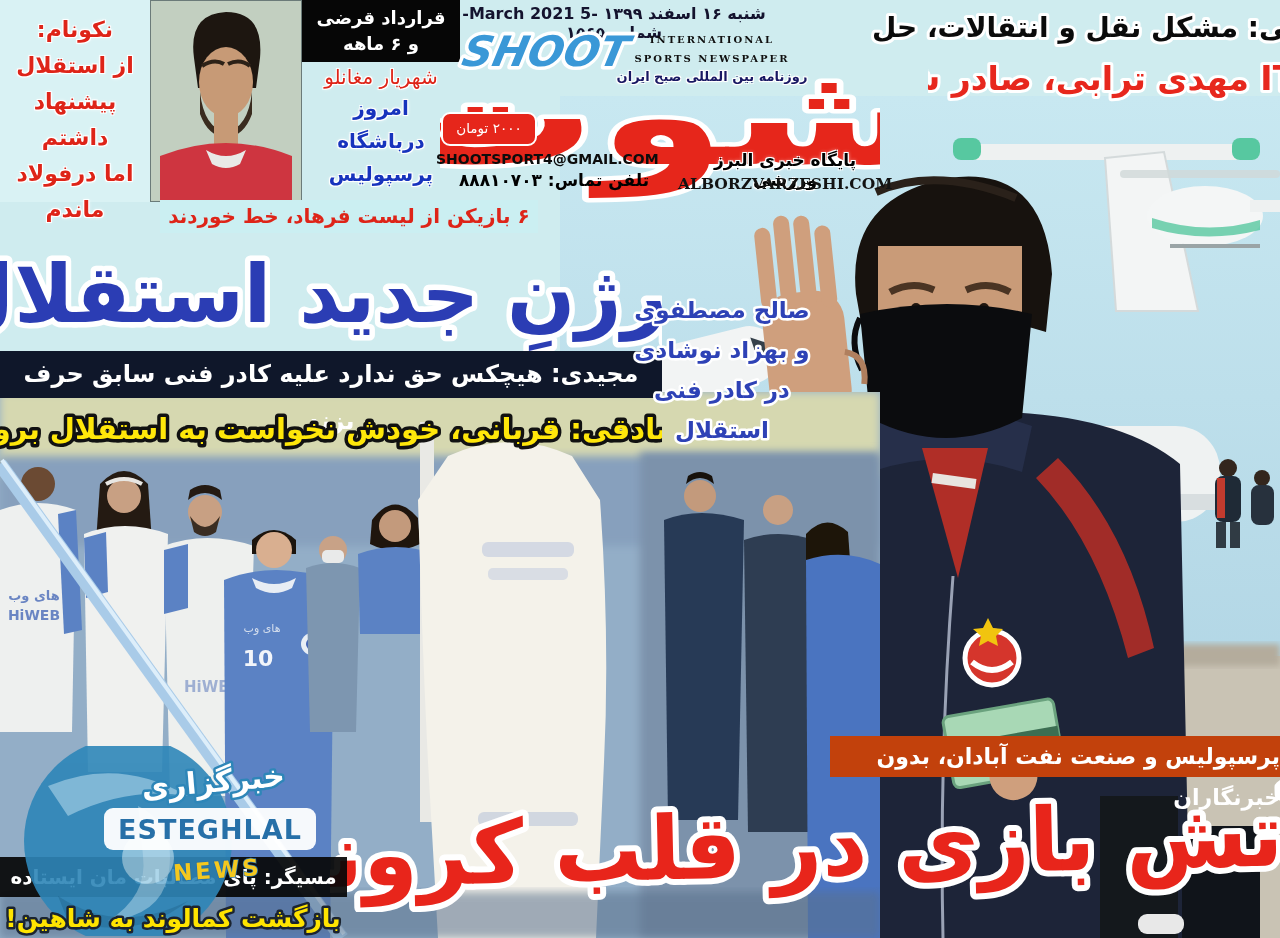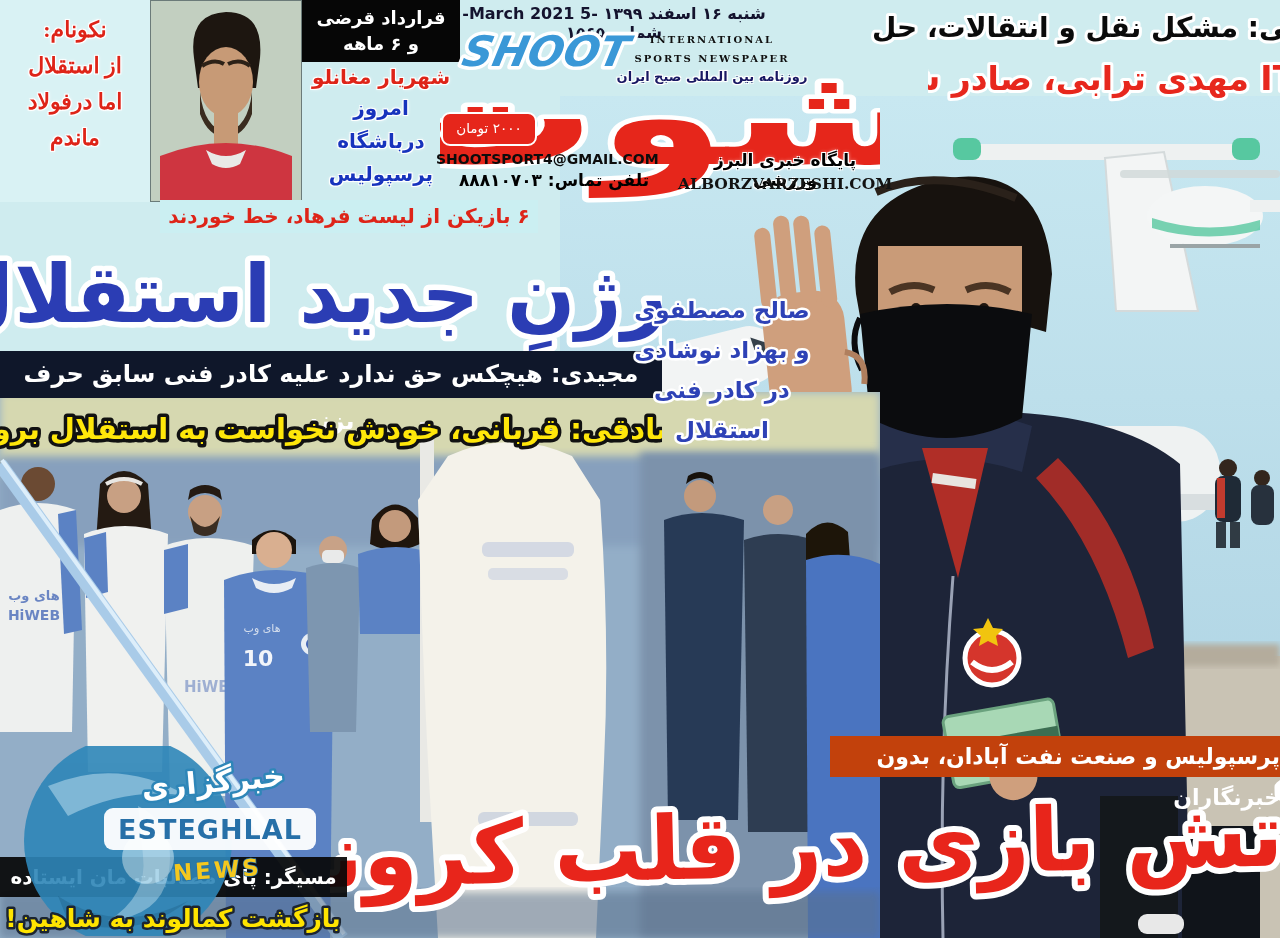--- a/index.html
+++ b/index.html
@@ -5,27 +5,27 @@
   html,body{margin:0;padding:0;background:#444;}
   #stage{position:relative;width:1280px;height:938px;margin:0 auto;background:#cfecef;overflow:hidden;
          font-family:"DejaVu Sans",sans-serif;}
   .abs{position:absolute;}
   svg text{font-family:"DejaVu Sans",sans-serif;}
   .glow{text-shadow:1px 1px 0 #fff,-1px -1px 0 #fff,1px -1px 0 #fff,-1px 1px 0 #fff,0 0 4px #fff;}
 
   #photoR{left:560px;top:96px;width:720px;height:842px;}
   #photoL{left:0;top:392px;width:880px;height:546px;}
 
-  #tlbox{left:0;top:0;width:150px;height:202px;background:#d9f2f4;text-align:center;padding-top:12px;box-sizing:border-box;font-family:Liberation Serif, serif;}
+  #tlbox{left:0;top:0;width:150px;height:202px;background:#d9f2f4;text-align:center;padding-top:12px;box-sizing:border-box;}
   #tlbox .ln{font-size:22px;line-height:36px;font-weight:bold;color:#de2418;direction:rtl;}
   #portrait{left:150px;top:0;width:152px;height:202px;}
   #cbox{left:302px;top:0;width:158px;height:62px;background:#060606;color:#fff;text-align:center;padding-top:5px;box-sizing:border-box;}
   #cbox .ln{font-size:18px;line-height:26px;font-weight:bold;direction:rtl;}
   #mag{left:302px;top:62px;width:158px;height:140px;text-align:center;}
-  #mag .name{color:#de2418;font-size:20px;font-weight:bold;line-height:30px;direction:rtl;}
+  #mag .name{color:#de2418;font-size:20px;font-weight:normal;line-height:30px;direction:rtl;}
   #mag .ln{color:#1733bd;font-size:20px;font-weight:bold;line-height:33px;direction:rtl;}
 
   #dateline{left:436px;top:4px;width:356px;height:28px;font-size:16px;font-weight:bold;color:#14132e;direction:rtl;text-align:center;}
   #shootlatin{left:436px;top:14px;width:220px;height:74px;}
   #intl{left:592px;top:30px;width:240px;text-align:center;color:#101010;font-family:"DejaVu Serif",serif;font-size:10px;font-weight:bold;letter-spacing:2px;line-height:19px;}
   #subfa{left:592px;top:69px;width:240px;text-align:center;color:#191863;font-size:13px;font-weight:bold;direction:rtl;}
   #logofa{left:440px;top:26px;width:440px;height:178px;}
   #price{left:441px;top:112px;width:92px;height:30px;background:#e6261b;border:2px solid #fff;border-radius:9px;color:#fff;font-size:13.5px;font-weight:normal;text-align:center;line-height:28px;direction:rtl;}
   #email{left:436px;top:151px;width:220px;font-size:14px;font-weight:bold;color:#0c0c0c;text-align:center;}
   #phone{left:446px;top:170px;width:200px;font-size:17px;font-weight:bold;color:#000;direction:rtl;text-align:center;margin-left:8px;}
@@ -213,20 +213,21 @@
       <path d="M744,148 q34,-12 70,0 l-6,292 h-60 z" fill="#2e3d52"></path>
       <path d="M806,142 q20,-22 42,-2 l2,28 -44,0 z" fill="#1d1509"></path>
       <path d="M806,168 q38,-12 74,4 l0,374 h-72 z" fill="#4a74c0"></path>
     </g>
     <rect x="0" y="500" width="880" height="46" fill="#5a718c" opacity=".55" filter="url(#bl2)"></rect>
   </svg>
 
   <div id="tlbox" class="abs">
     <div class="ln glow">نکونام:</div>
     <div class="ln glow">از استقلال</div>
+    <div class="ln glow">پیشنهاد داشتم</div>
     <div class="ln glow">اما درفولاد</div>
     <div class="ln glow">ماندم</div>
   </div>
 
   <svg id="portrait" class="abs" viewBox="0 0 152 202">
     <rect x="0" y="0" width="152" height="202" fill="#c2cfc0"></rect>
     <rect x="0" y="0" width="152" height="202" fill="none" stroke="#6b7b79" stroke-width="2"></rect>
     <path d="M44,58 q-6,-44 32,-46 q38,0 34,46 l-4,30 h-58 z" fill="#1d1610"></path>
     <ellipse cx="76" cy="82" rx="27" ry="35" fill="#c79a76"></ellipse>
     <path d="M52,66 q12,-8 22,-2 M78,64 q12,-6 22,2" stroke="#2c2117" stroke-width="4" fill="none"></path>

